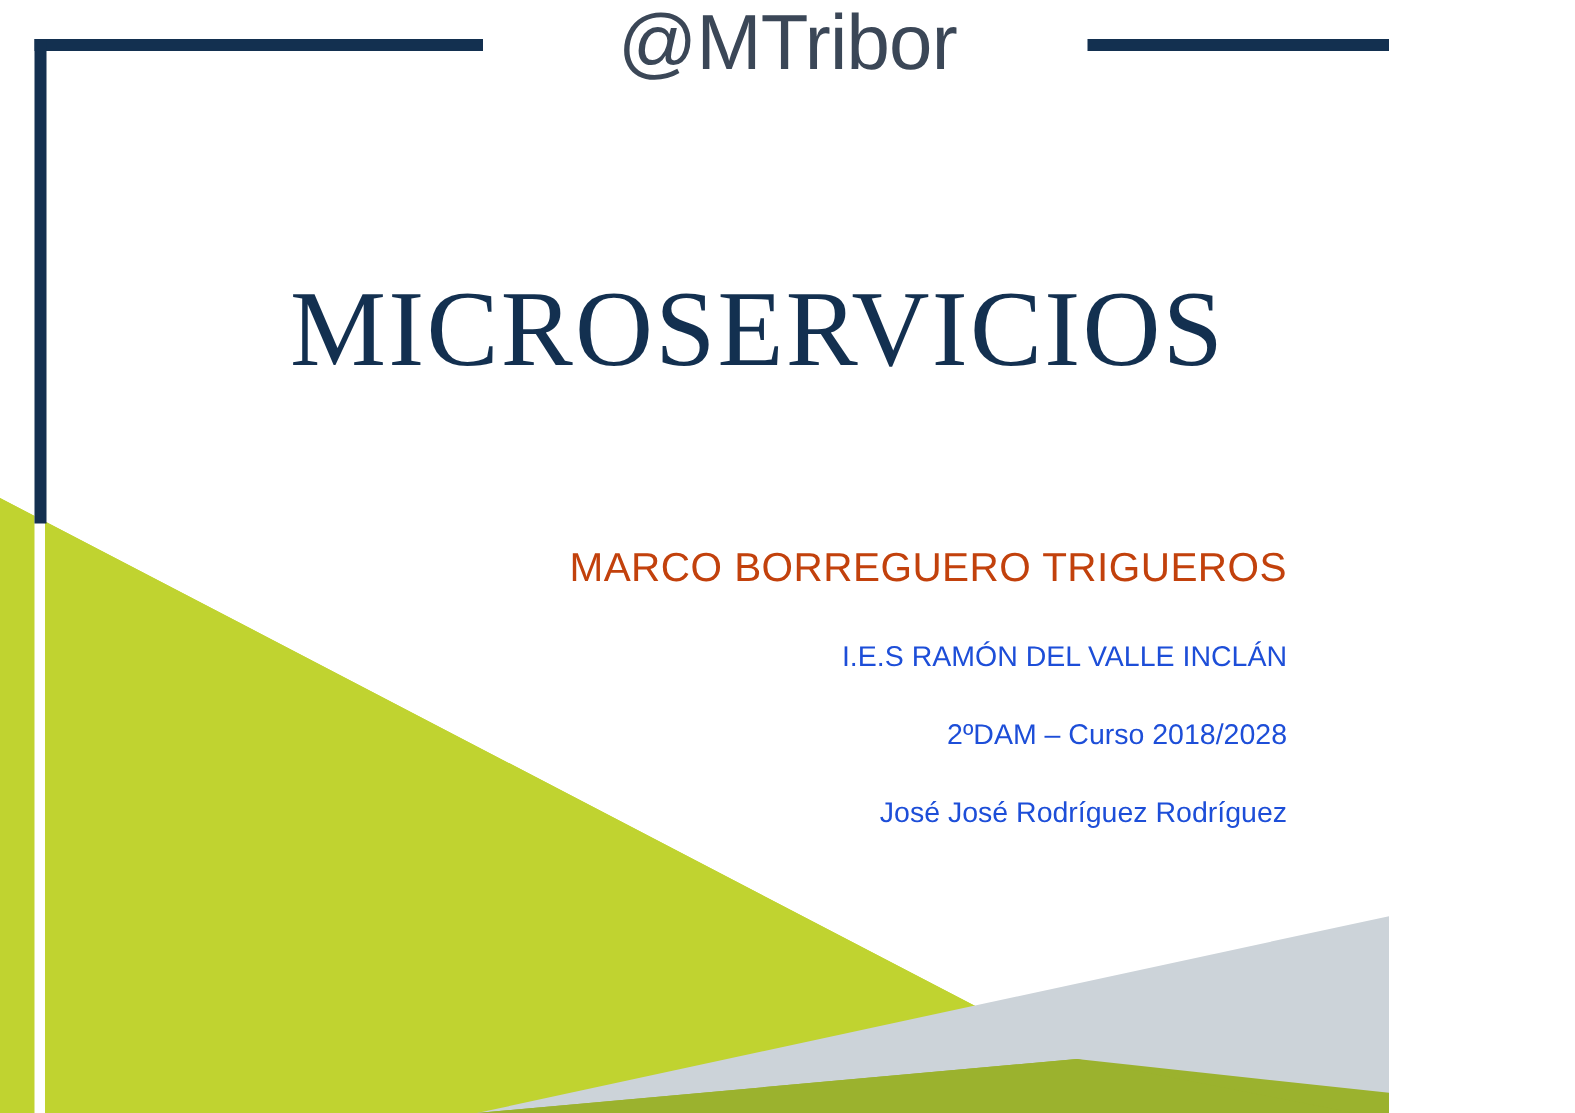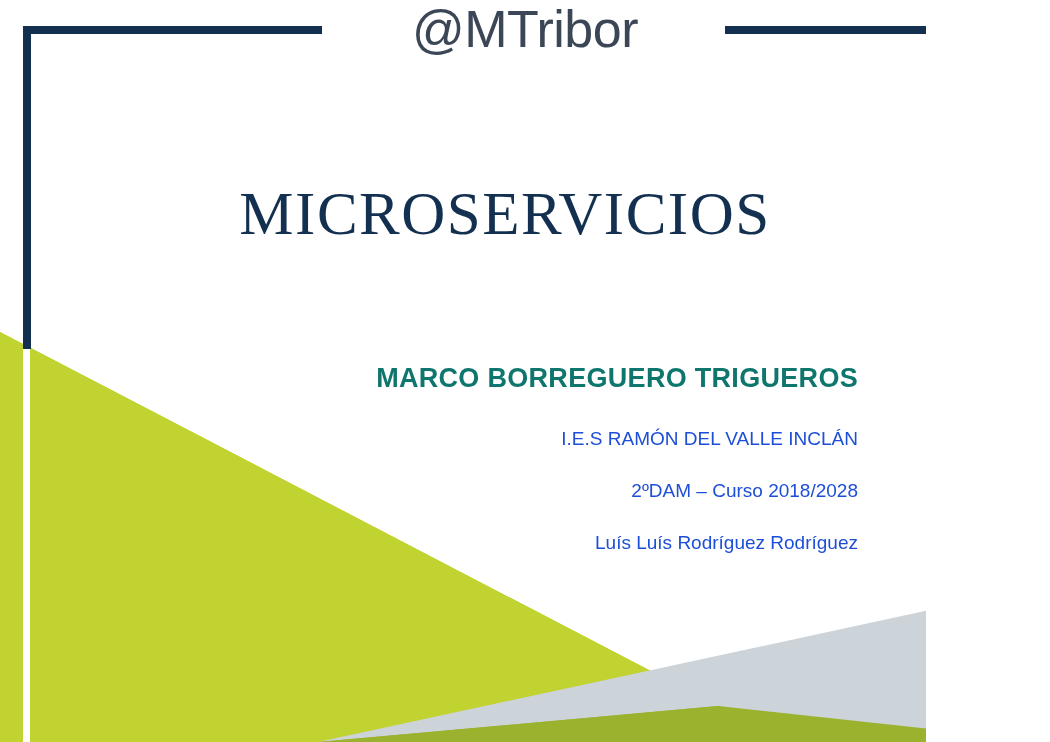--- a/index.html
+++ b/index.html
@@ -45,43 +45,43 @@
   
   .title-block {
     position: absolute;
     left: 0;
     top: 182px;
     width: 1010px;
     text-align: center;
   }
   .main-title {
     font-family: "Liberation Serif", serif;
-    font-size: 61px;
+    font-size: 72px;
     font-weight: 400;
     color: #133050;
     letter-spacing: 1.5px;
     line-height: 1.05;
     white-space: nowrap;
     margin: 0;
   }
 
   
   .subtitle-block {
     position: absolute;
     right: 68px;
     top: 362px;
     text-align: right;
     color: #1a1a1a;
   }
   .author-line {
     font-family: "Liberation Sans", sans-serif;
     font-size: 27px;
-    font-weight: 700;
+    font-weight: 400;
     letter-spacing: 0.3px;
-    color: #0f766e;
+    color: #c2410c;
     line-height: 1.2;
     white-space: nowrap;
     margin: 0 0 34px 0;
   }
   .meta-line {
     font-family: "Liberation Sans", sans-serif;
     font-size: 19px;
     font-weight: 400;
     color: #1d4ed8;
     line-height: 1.2;
@@ -119,16 +119,16 @@
   <div class="handle">@MTribor</div>
 
   <div class="title-block">
     <h1 class="main-title">MICROSERVICIOS</h1>
   </div>
 
   <div class="subtitle-block">
     <div class="author-line">MARCO BORREGUERO TRIGUEROS</div>
     <div class="meta-line">I.E.S RAMÓN DEL VALLE INCLÁN</div>
     <div class="meta-line">2ºDAM – Curso 2018/2028</div>
-    <div class="meta-line">Luís Luís Rodríguez Rodríguez</div>
+    <div class="meta-line">José José Rodríguez Rodríguez</div>
   </div>
 
 </div>
 
 </body></html>

